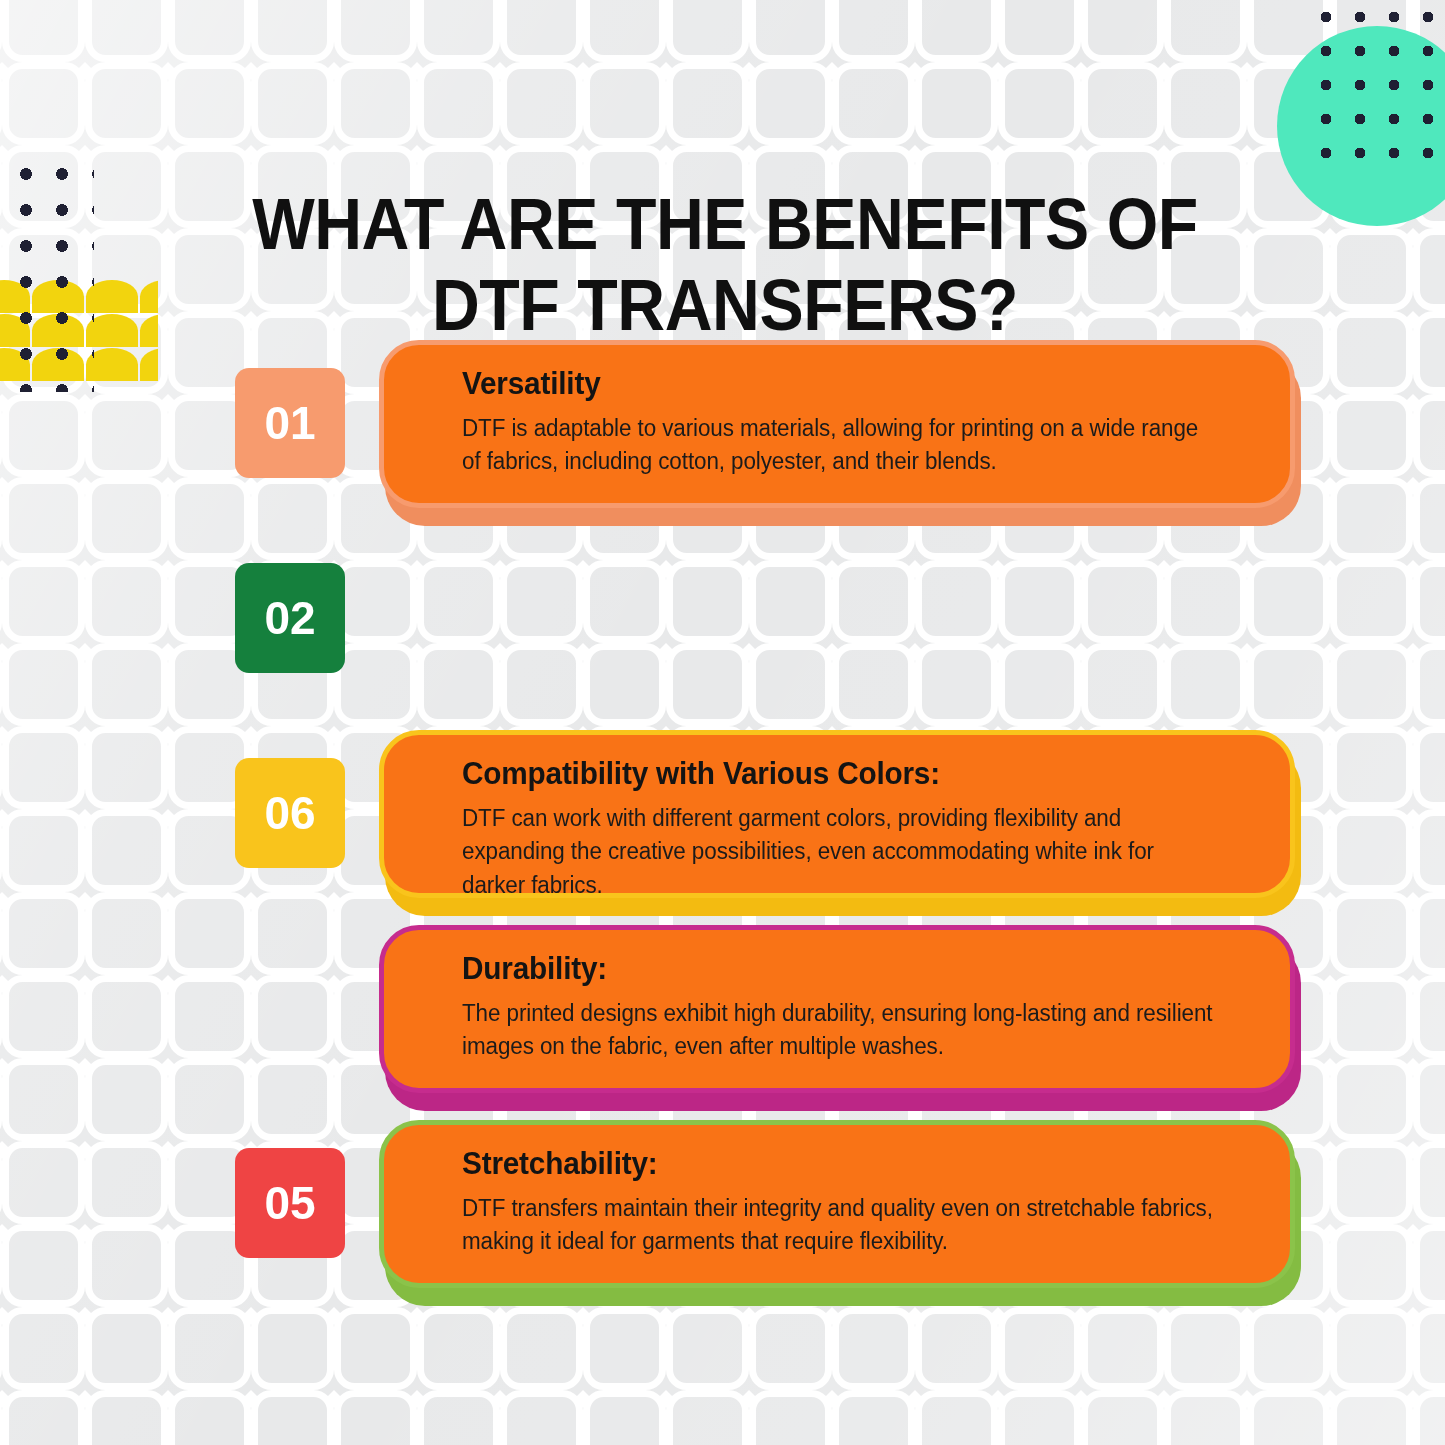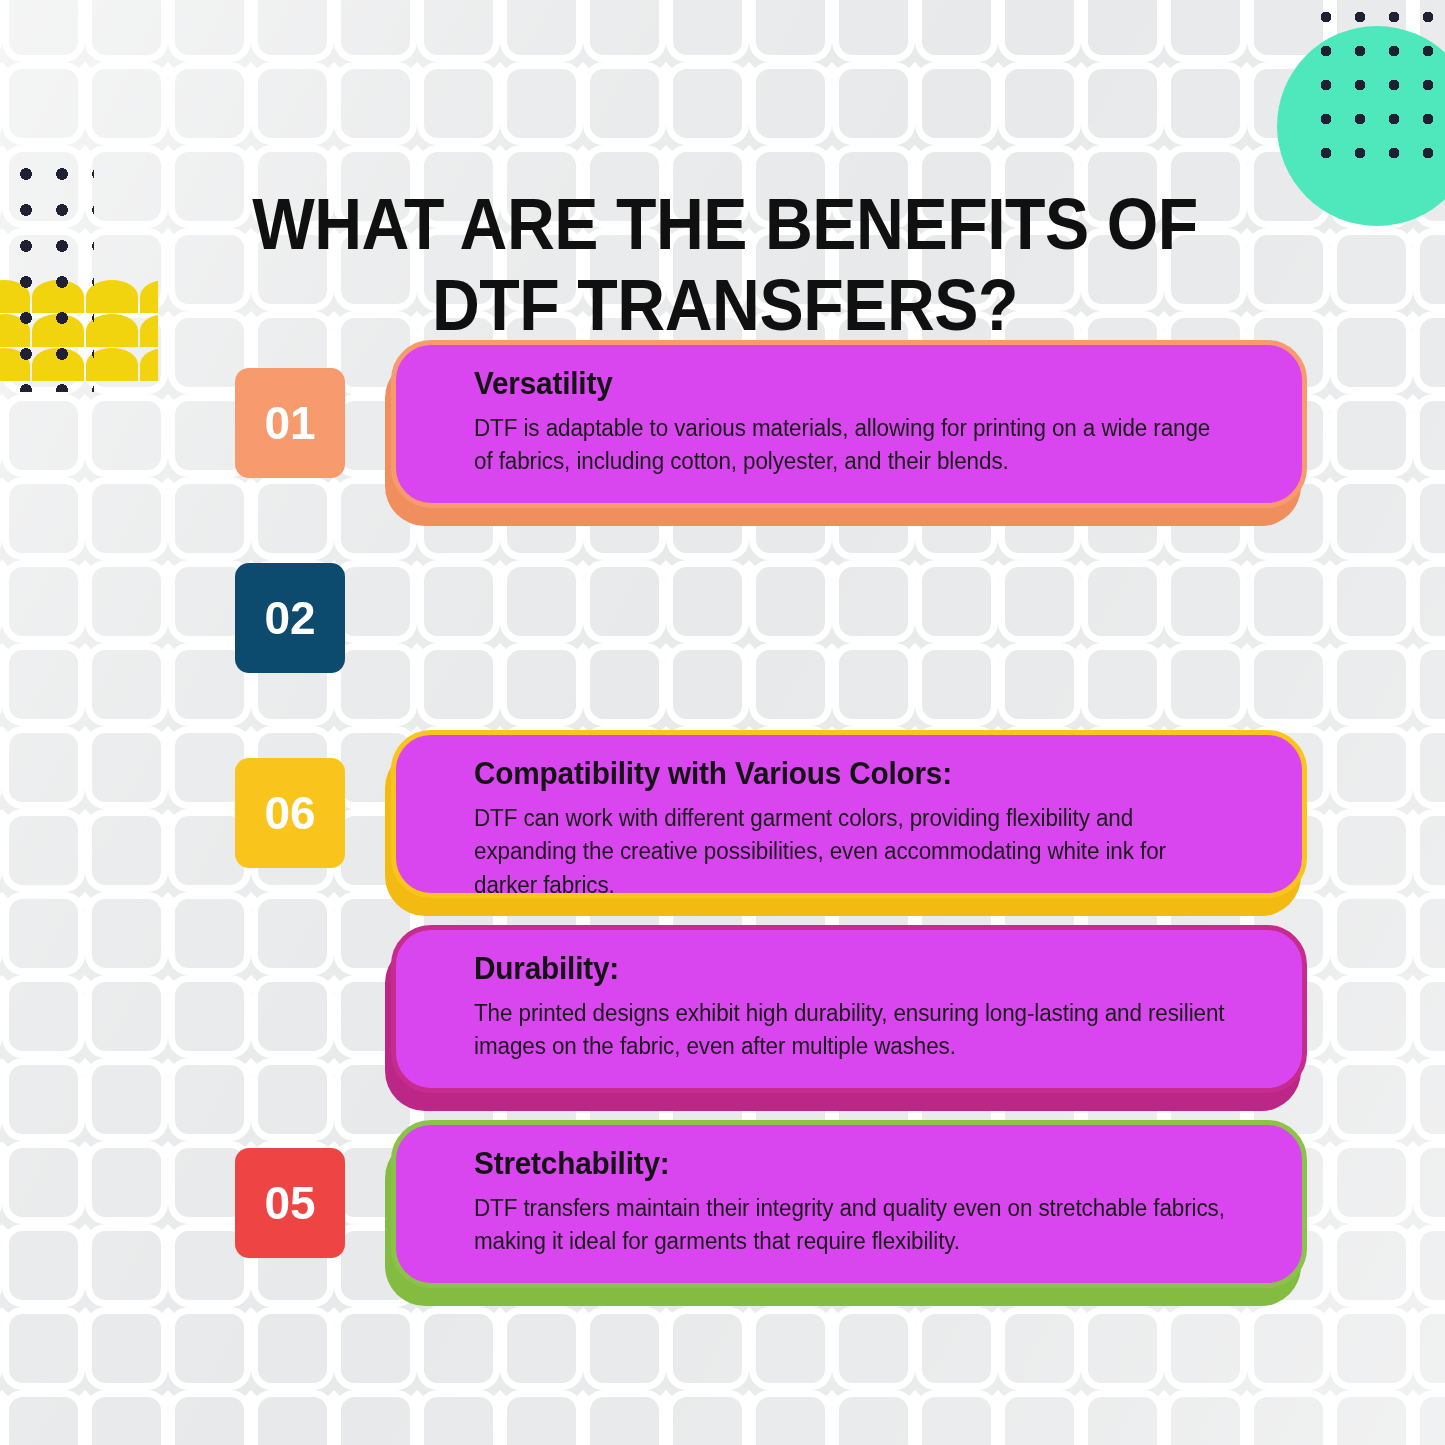--- a/index.html
+++ b/index.html
@@ -155,26 +155,26 @@
   .card-shadow {
     position: absolute;
     left: 6px;
     top: 18px;
     width: 100%;
     height: 100%;
     border-radius: 40px;
   }
   .card {
     position: absolute;
-    left: 12px;
+    left: 0;
     top: 0;
     width: 100%;
     height: 100%;
     box-sizing: border-box;
-    background: #d946ef;
+    background: #f97316;
     border-radius: 40px;
     border: 5px solid #000;
     padding: 22px 38px 18px 78px;
   }
   .card-title {
     font-family: "Liberation Sans", sans-serif;
     font-weight: 700;
     font-size: 31px;
     line-height: 1.1;
     color: #141414;
@@ -248,21 +248,21 @@
       <div class="card-wrap">
         <div class="card-shadow" style="background:#F08E5E"></div>
         <div class="card" style="border-color:#F79B6E">
           <p class="card-title">Versatility</p>
           <p class="card-body">DTF is adaptable to various materials, allowing for printing on a wide range of fabrics, including cotton, polyester, and their blends.</p>
         </div>
       </div>
     </div>
 
     <div class="item">
-      <div class="badge" style="background:#0c4a6e">02</div>
+      <div class="badge" style="background:#15803d">02</div>
     </div>
 
     <div class="item">
       <div class="badge" style="background:#F9C41C">06</div>
       <div class="card-wrap">
         <div class="card-shadow" style="background:#F3BB11"></div>
         <div class="card" style="border-color:#F9C41C">
           <p class="card-title">Compatibility with Various Colors:</p>
           <p class="card-body">DTF can work with different garment colors, providing flexibility and expanding the creative possibilities, even accommodating white ink for darker fabrics.</p>
         </div>

